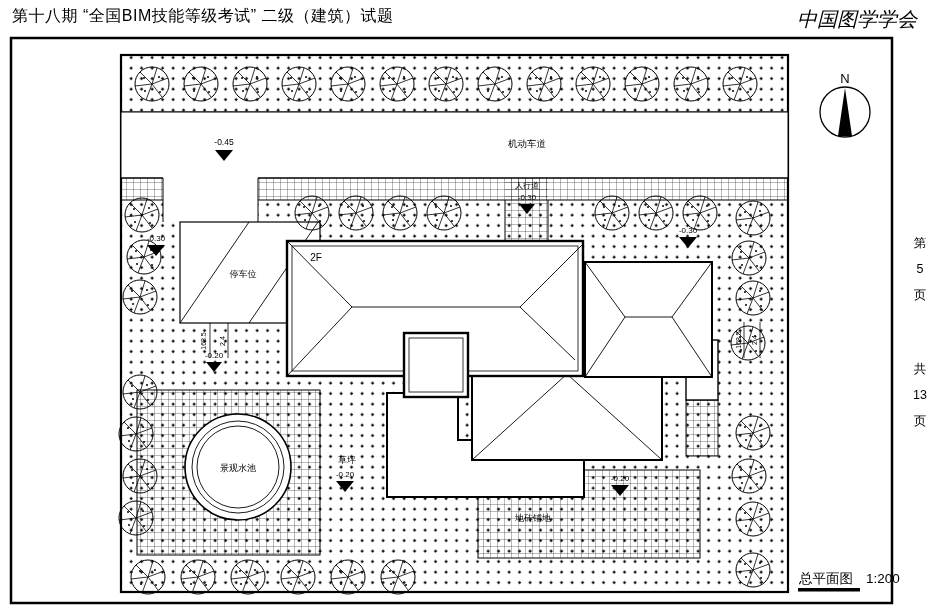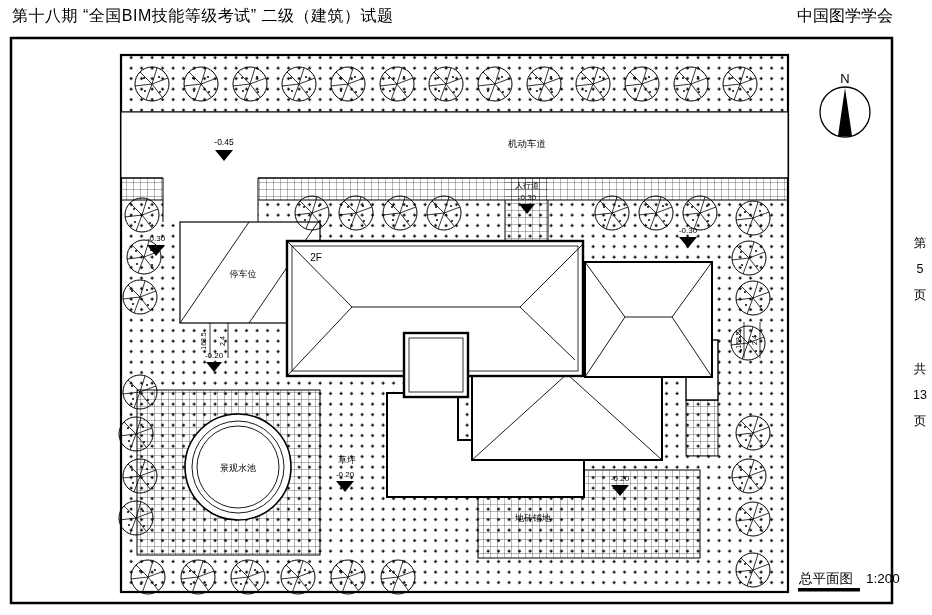--- a/index.html
+++ b/index.html
@@ -1,19 +1,19 @@
 <!DOCTYPE html>
 <html><head>
 <meta charset="utf-8">
 <style>
   html,body{margin:0;padding:0;background:#fff;}
   body{font-family:"Liberation Sans",sans-serif;color:#000;}
   #sheet{position:relative;width:932px;height:615px;background:#fff;overflow:hidden;}
   .title-left{position:absolute;left:12px;top:6px;font-size:16px;letter-spacing:0.5px;white-space:nowrap;}
-  .title-right{position:absolute;left:797px;top:6px;font-size:16px;white-space:nowrap;}
+  .title-right{position:absolute;left:797px;top:6px;font-size:20px;white-space:nowrap;font-style:italic;}
   svg text{font-family:"Liberation Sans",sans-serif;fill:#000;}
 </style>
 </head>
 <body>
 
 <div id="sheet">
 
   <div class="title-left">第十八期 “全国BIM技能等级考试” 二级（建筑）试题</div>
   <div class="title-right">中国图学学会</div>
 

